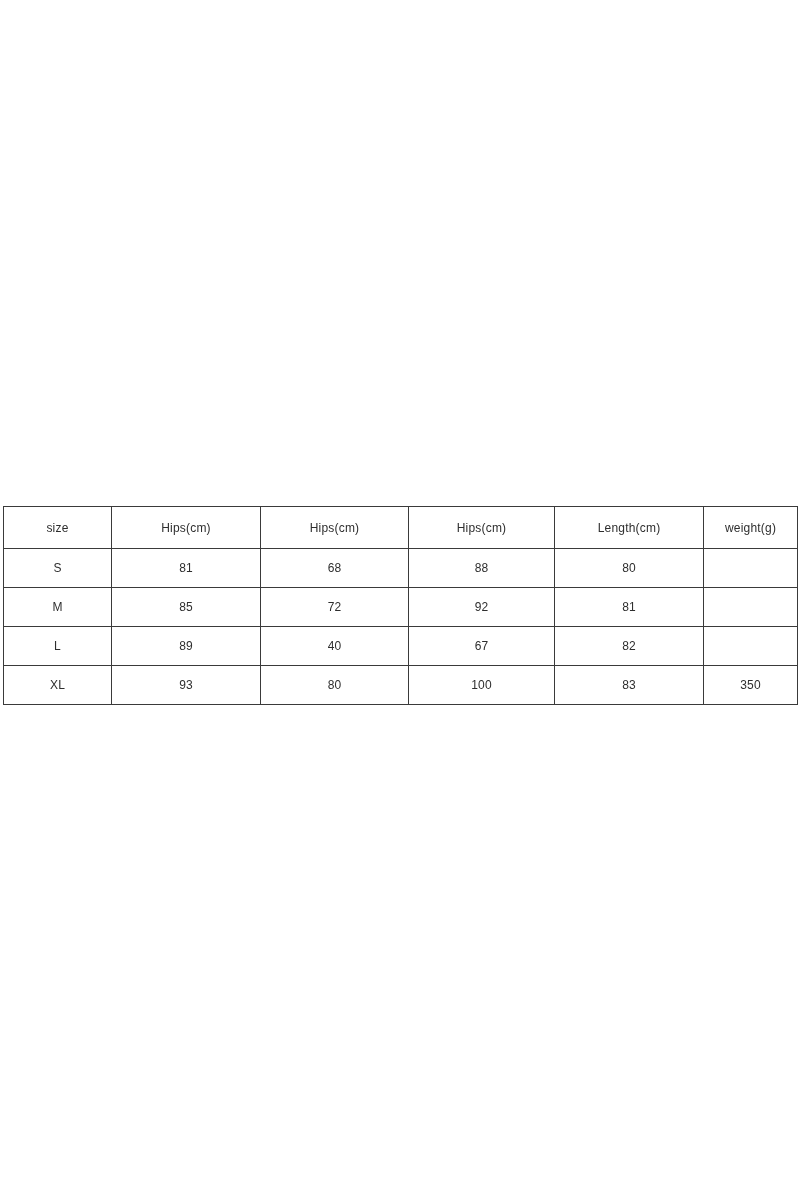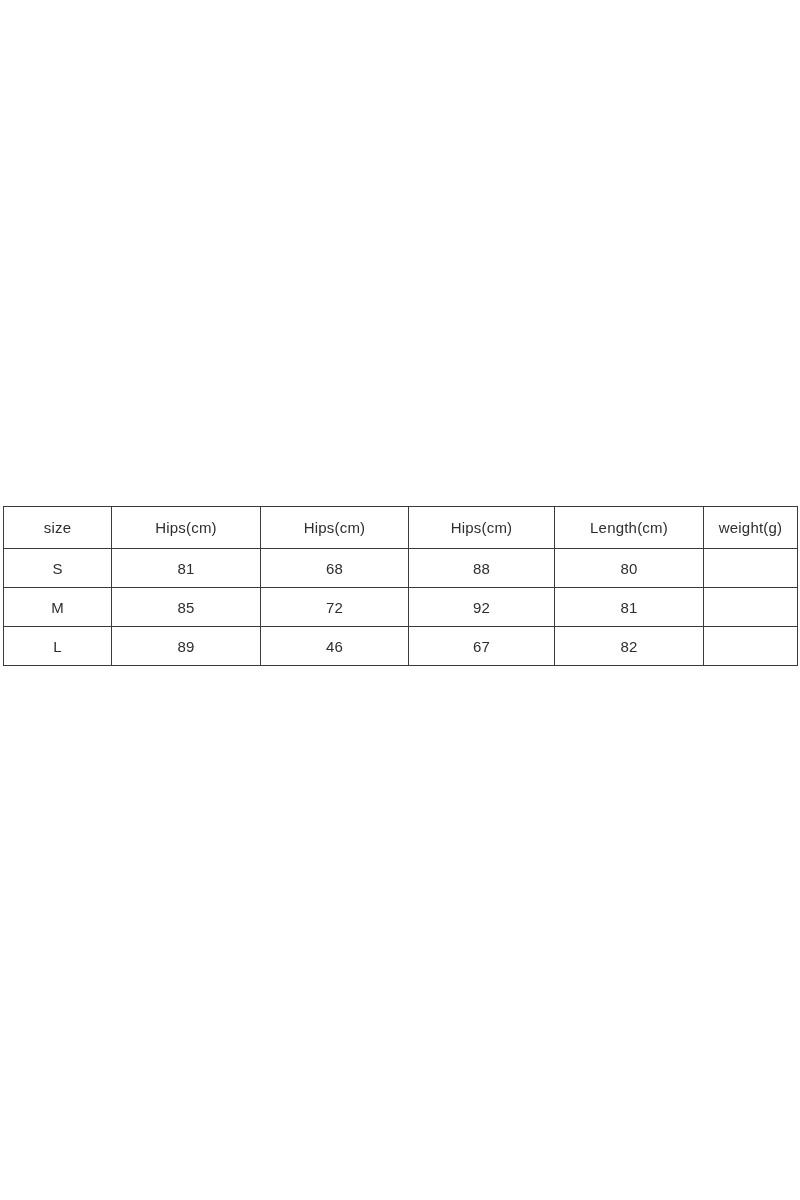--- a/index.html
+++ b/index.html
@@ -25,21 +25,21 @@
     border-collapse: collapse;
     table-layout: fixed;
     width: 794px;
   }
   table.size-chart th,
   table.size-chart td {
     border: 1px solid #3a3a3a;
     text-align: center;
     vertical-align: middle;
     padding: 0;
-    font-size: 15px;
+    font-size: 12px;
     font-weight: 400;
     color: #2e2e2e;
     letter-spacing: 0.2px;
     overflow: hidden;
     white-space: nowrap;
   }
   table.size-chart thead th {
     height: 41px;
   }
   table.size-chart tbody td {
@@ -88,20 +88,28 @@
         <td>M</td>
         <td>85</td>
         <td>72</td>
         <td>92</td>
         <td>81</td>
         <td></td>
       </tr>
       <tr>
         <td>L</td>
         <td>89</td>
-        <td>46</td>
+        <td>40</td>
         <td>67</td>
         <td>82</td>
         <td></td>
+      </tr>
+      <tr>
+        <td>XL</td>
+        <td>93</td>
+        <td>80</td>
+        <td>100</td>
+        <td>83</td>
+        <td>350</td>
       </tr>
     </tbody>
   </table>
 </div>
 
 </body></html>

